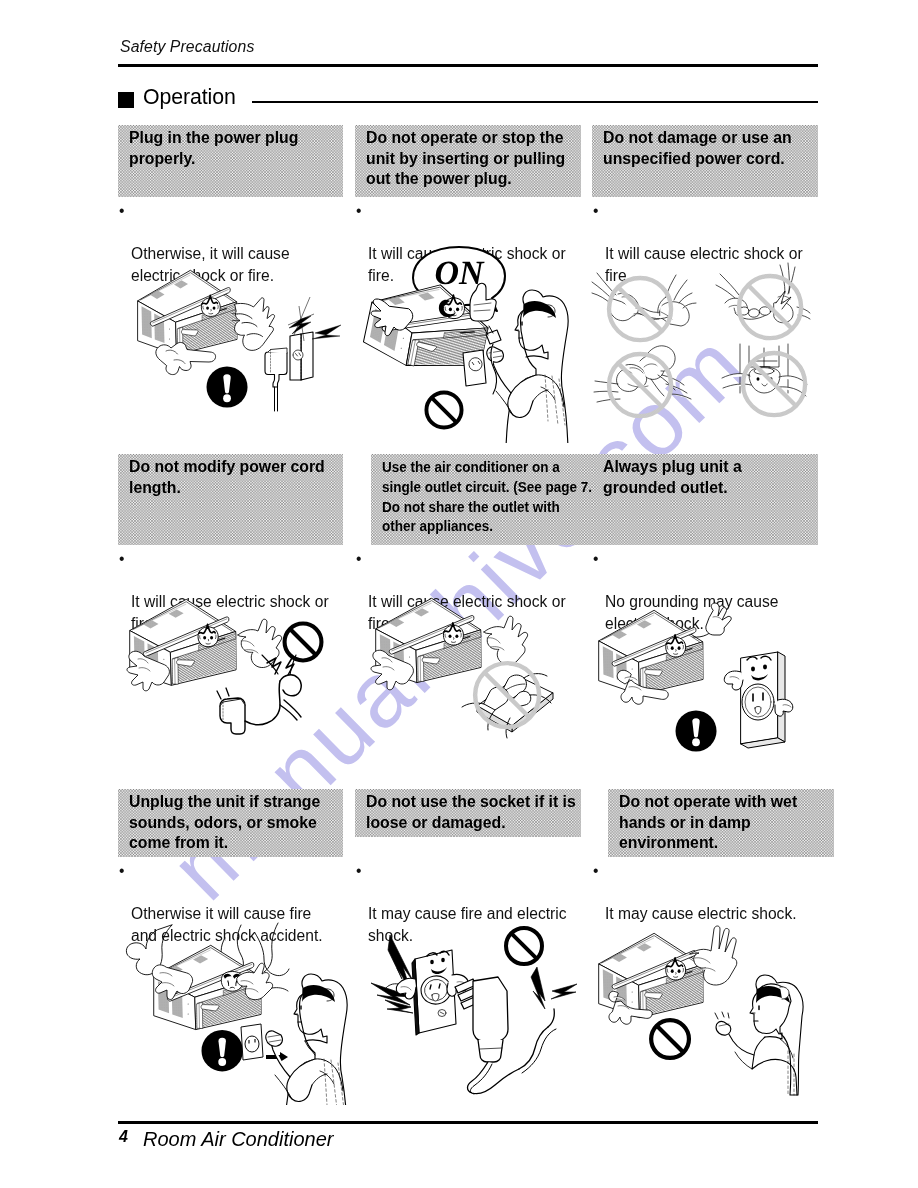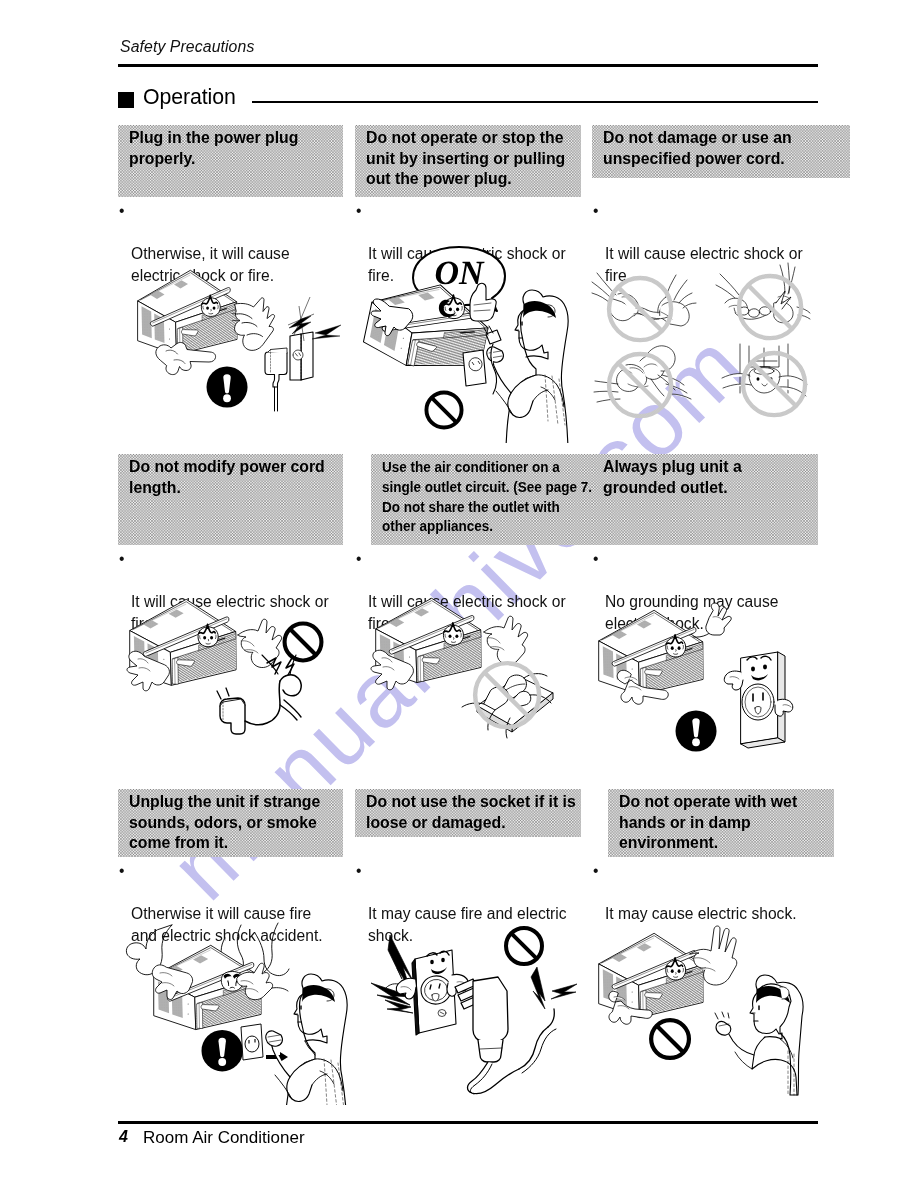--- a/index.html
+++ b/index.html
@@ -7,21 +7,21 @@
        -webkit-font-smoothing:antialiased;text-rendering:optimizeLegibility;}
   .page{transform:translateZ(0);}
   .page{position:relative;width:918px;height:1188px;background:#fff;}
   .hdr-title{position:absolute;left:120px;top:38px;font-style:italic;font-size:15.8px;color:#111;letter-spacing:.1px;}
   .hdr-rule{position:absolute;left:118px;top:64px;width:700px;height:3px;background:#000;}
   .op-square{position:absolute;left:118px;top:92px;width:16px;height:16px;background:#000;}
   .op-title{position:absolute;left:143px;top:85px;font-size:21.3px;font-weight:normal;color:#000;letter-spacing:-.1px;}
   .op-rule{position:absolute;left:252px;top:101px;width:566px;height:2px;background:#000;}
   .ftr-rule{position:absolute;left:118px;top:1121px;width:700px;height:3px;background:#000;}
   .ftr-num{position:absolute;left:119px;top:1128px;font-style:italic;font-weight:bold;font-size:16px;}
-  .ftr-txt{position:absolute;left:143px;top:1128px;font-size:17px;}
+  .ftr-txt{position:absolute;left:143px;top:1128px;font-style:italic;font-size:20px;}
 
   .cell{position:absolute;}
   .gbox{position:absolute;background-color:#efefef;
      background-image:
        repeating-linear-gradient(45deg,  rgba(96,96,96,.52) 0 1px, rgba(255,255,255,0) 1px 2px),
        repeating-linear-gradient(-45deg, rgba(96,96,96,.52) 0 1px, rgba(255,255,255,0) 1px 2px);
      background-size:2.83px 2.83px;}
   .gbox .t{position:absolute;left:11px;top:3px;font-weight:bold;font-size:15.8px;line-height:20.6px;color:#000;white-space:pre-line;width:210px;}
   .gbox .t.cond{font-size:15.0px;line-height:19.8px;transform:scaleX(.9);transform-origin:left top;width:245px;}
   .note{position:absolute;font-size:15.6px;line-height:21.5px;color:#111;}
@@ -283,21 +283,21 @@
       </g>
 
       <g transform="translate(68.5,146.5) scale(0.976)">
             <use href="#prohibit"></use>
           </g>
     </svg>
     </div>
   </div>
 
   <div class="cell" style="left:592px;top:125px;width:226px;">
-    <div class="gbox" style="left:0;top:0;width:226px;height:53px;padding-left:32px;">
+    <div class="gbox" style="left:0;top:0;width:226px;height:72px;">
       <div class="t">Do not damage or use an
 unspecified power cord.</div>
     </div>
     <div class="note" style="left:1px;top:75px;width:222px;">
       <span class="b">•</span>
       <span class="tx">It will cause electric shock or
 fire.</span>
     </div>
     <div class="ill" style="left:-4px;top:126px;width:240px;height:185px;">
     <svg width="240" height="185" viewBox="0 0 240 185">

